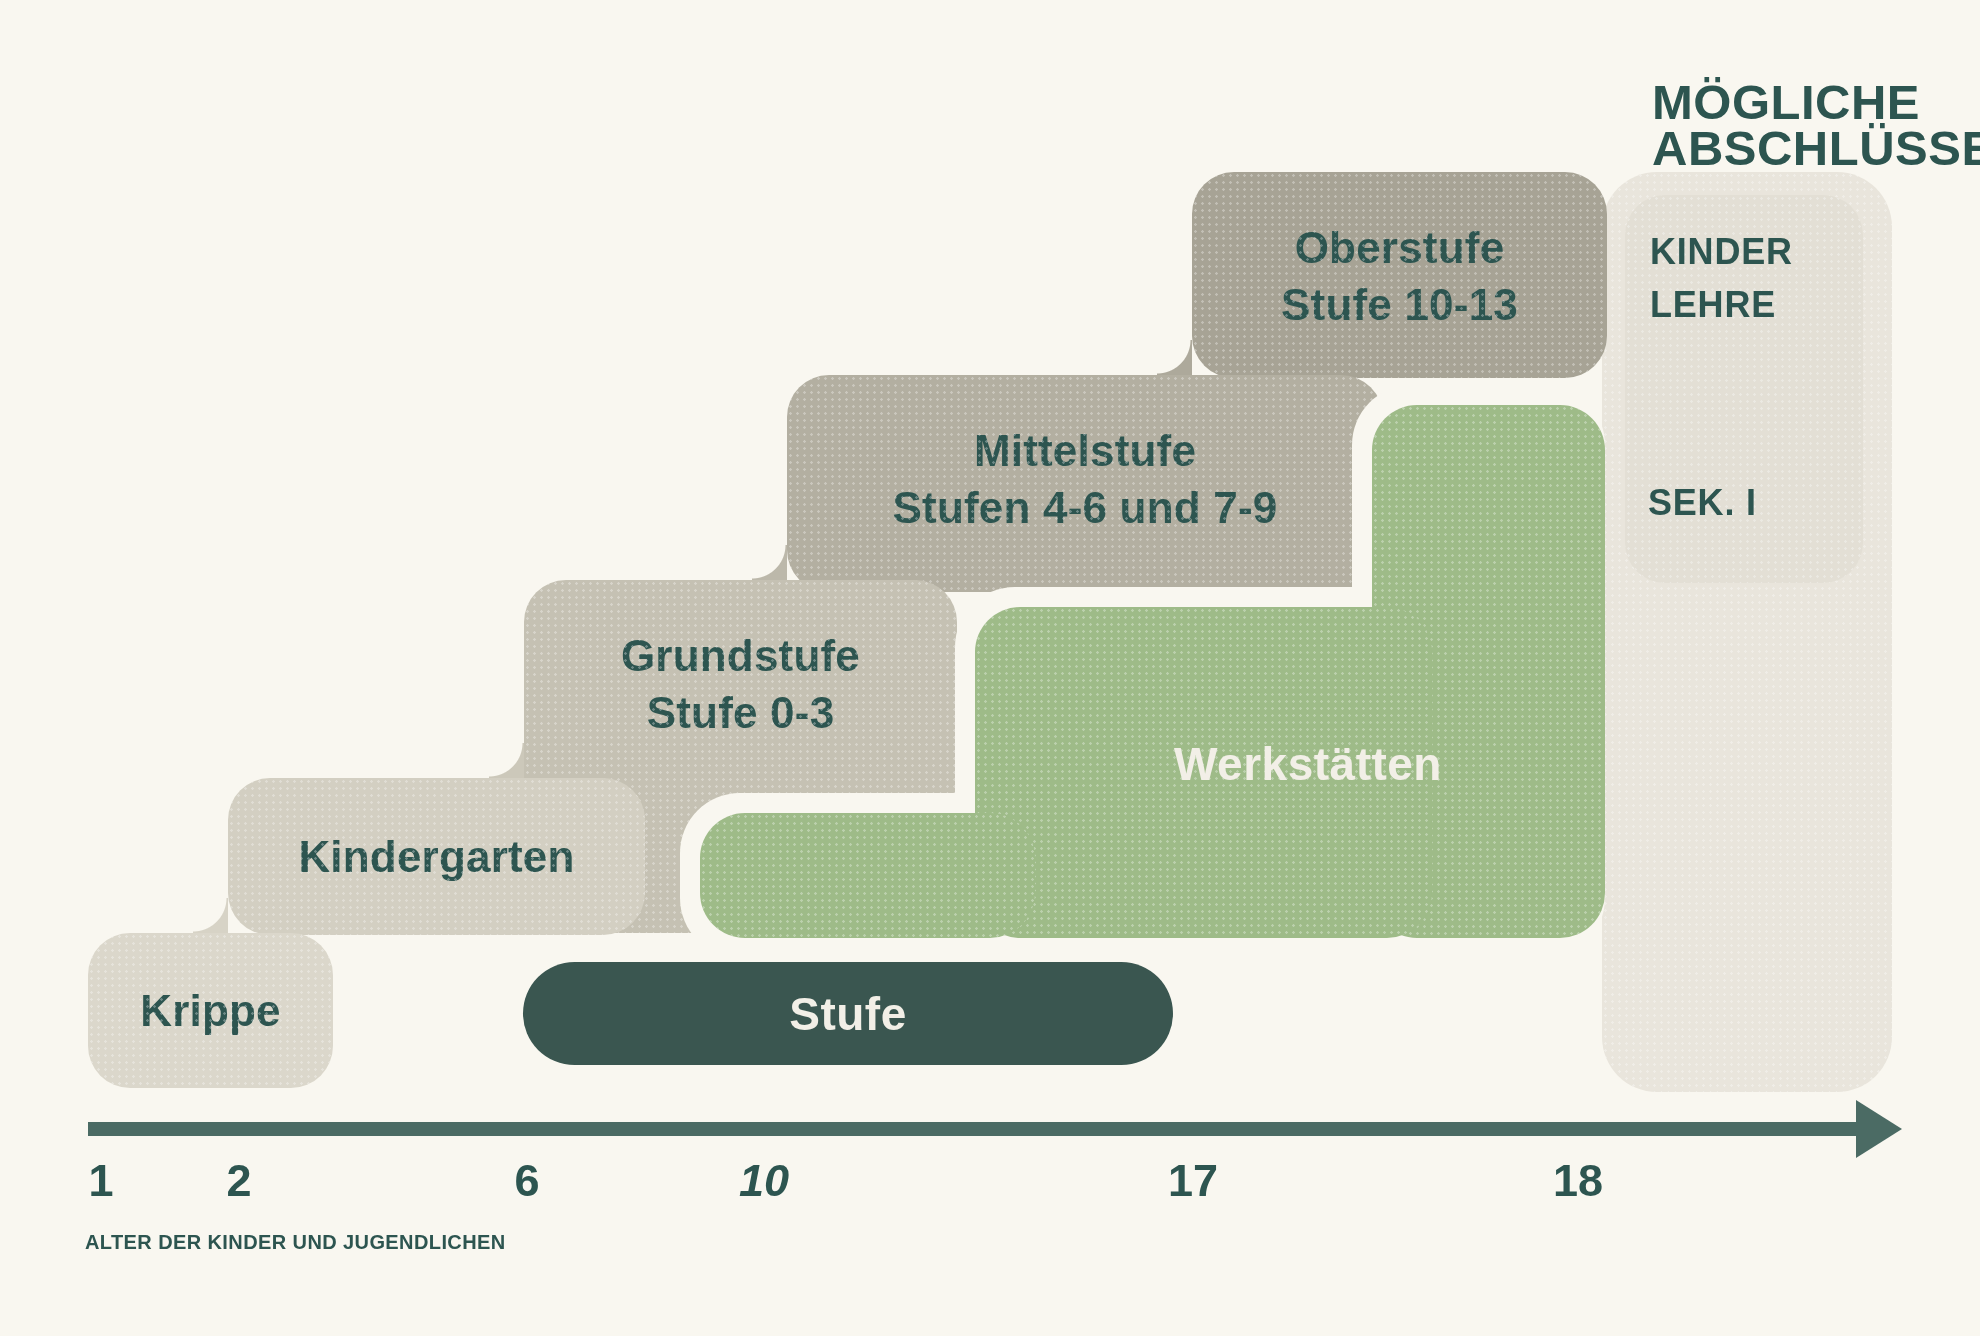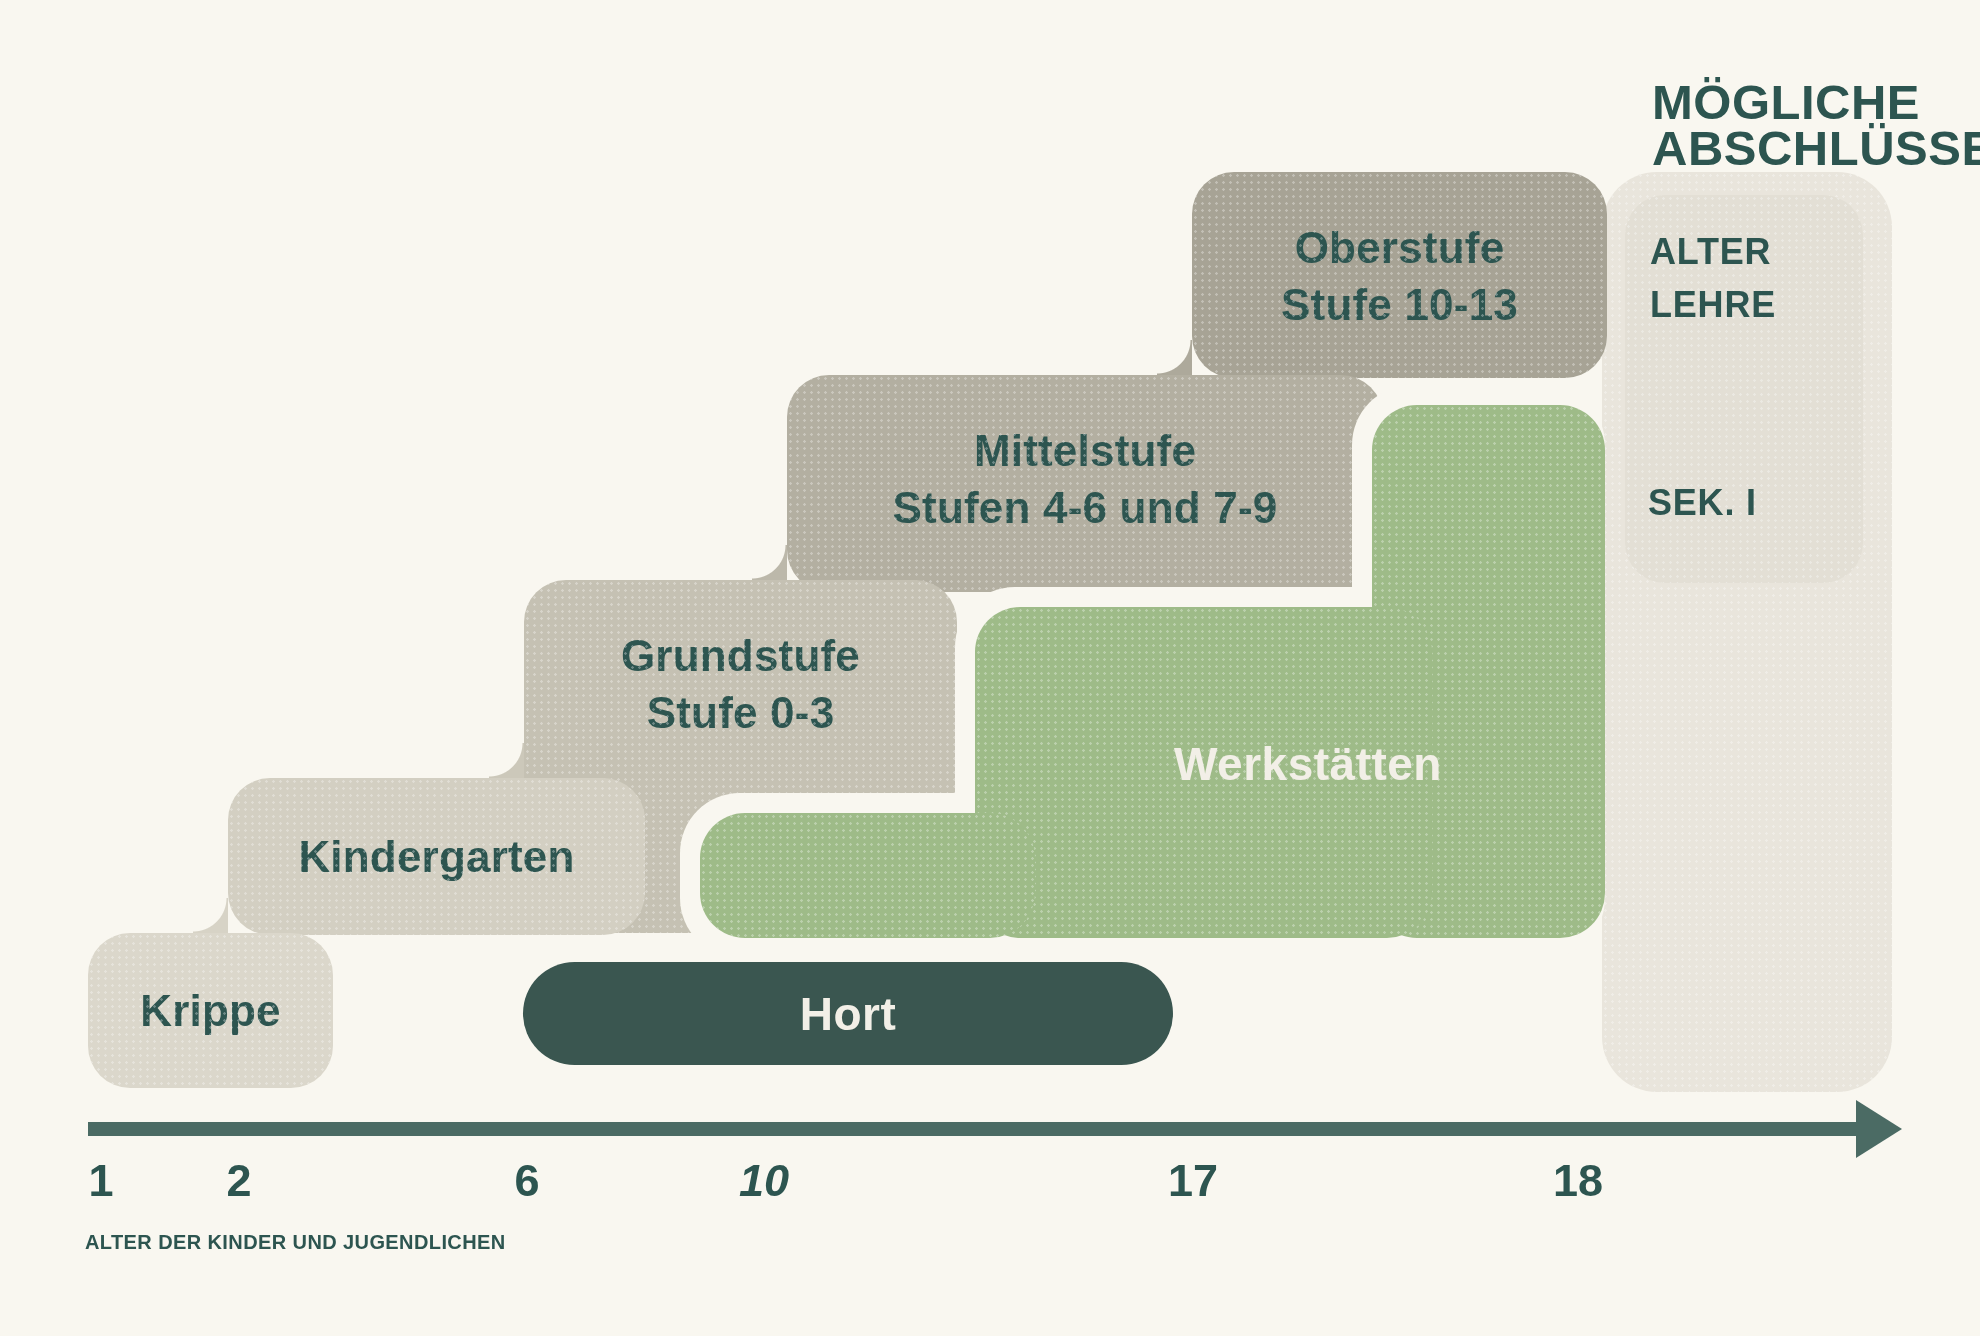--- a/index.html
+++ b/index.html
@@ -115,28 +115,28 @@
 
   <div class="abs gchan gchan-a"></div>
   <div class="abs gchan gchan-b"></div>
   <div class="abs gchan gchan-c"></div>
   <div class="abs green green-a dotted"></div>
   <div class="abs green green-b dotted"></div>
   <div class="abs green green-c dotted"></div>
   <div class="abs werk-label light-label">Werkstätten</div>
 
   <div class="abs hort">
-    <span class="light-label">Hort</span>
+    <span class="light-label">Stufe</span>
   </div>
 
   <div class="abs q-title">
     <div>MÖGLICHE</div>
     <div>ABSCHLÜSSE</div>
   </div>
-  <div class="abs q-item q-abitur">ALTER</div>
+  <div class="abs q-item q-abitur">KINDER</div>
   <div class="abs q-item q-lehre">LEHRE</div>
   <div class="abs q-item q-sek1">SEK. I</div>
 
   <div class="abs axis-line"></div>
   <div class="abs axis-arrow"></div>
   <div class="abs tick t1">1</div>
   <div class="abs tick t2">2</div>
   <div class="abs tick t3">6</div>
   <div class="abs tick t4">10</div>
   <div class="abs tick t5">17</div>

